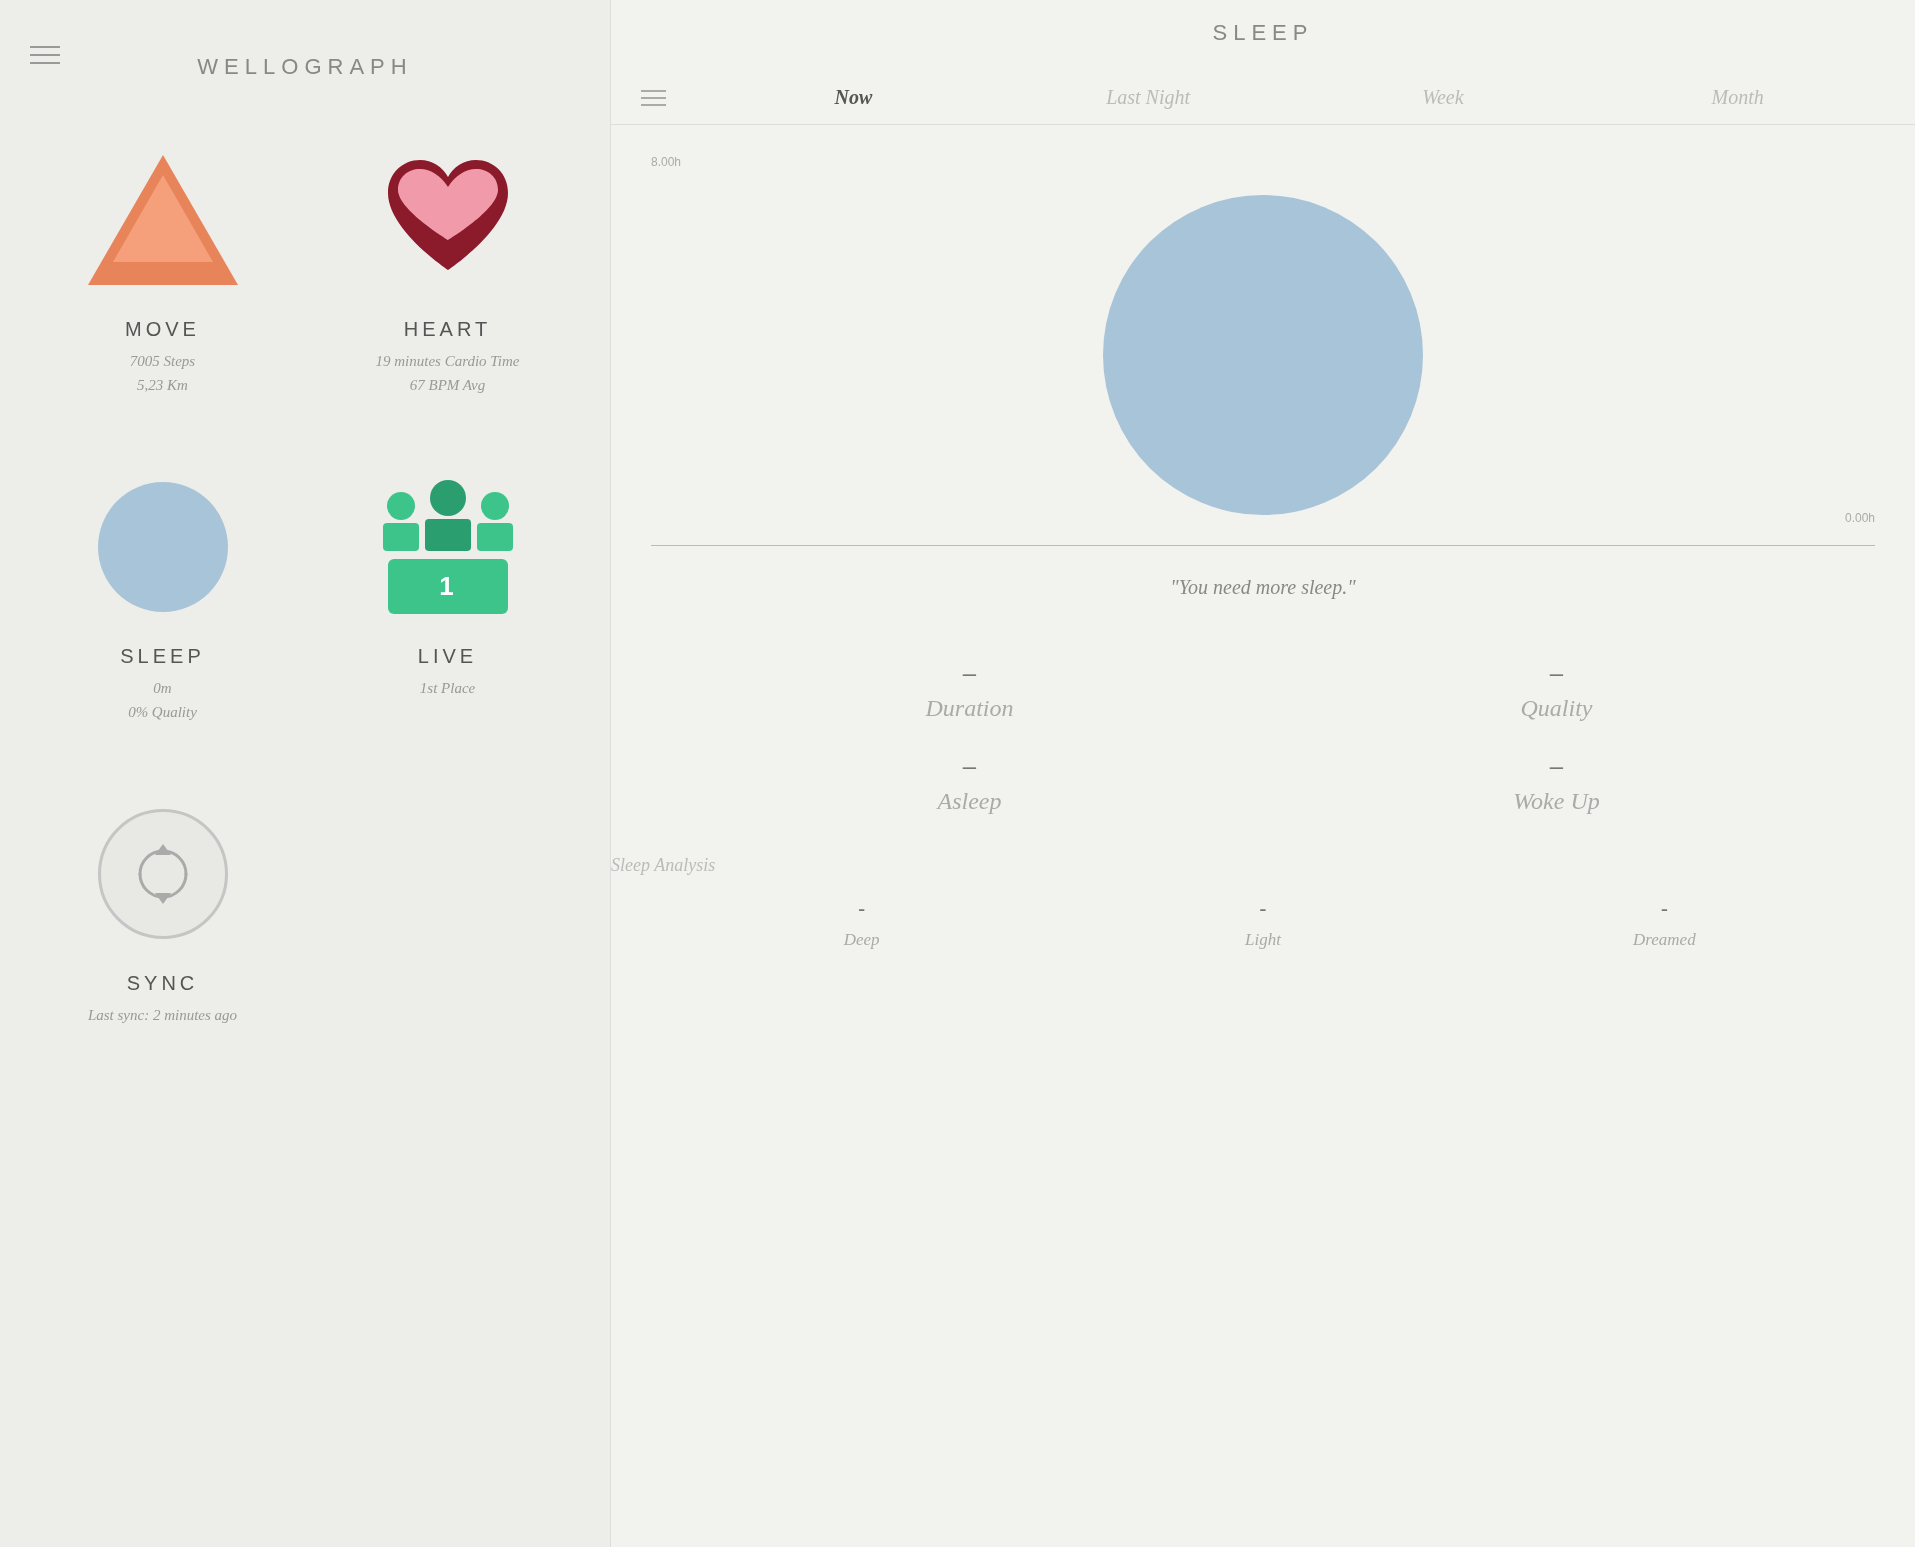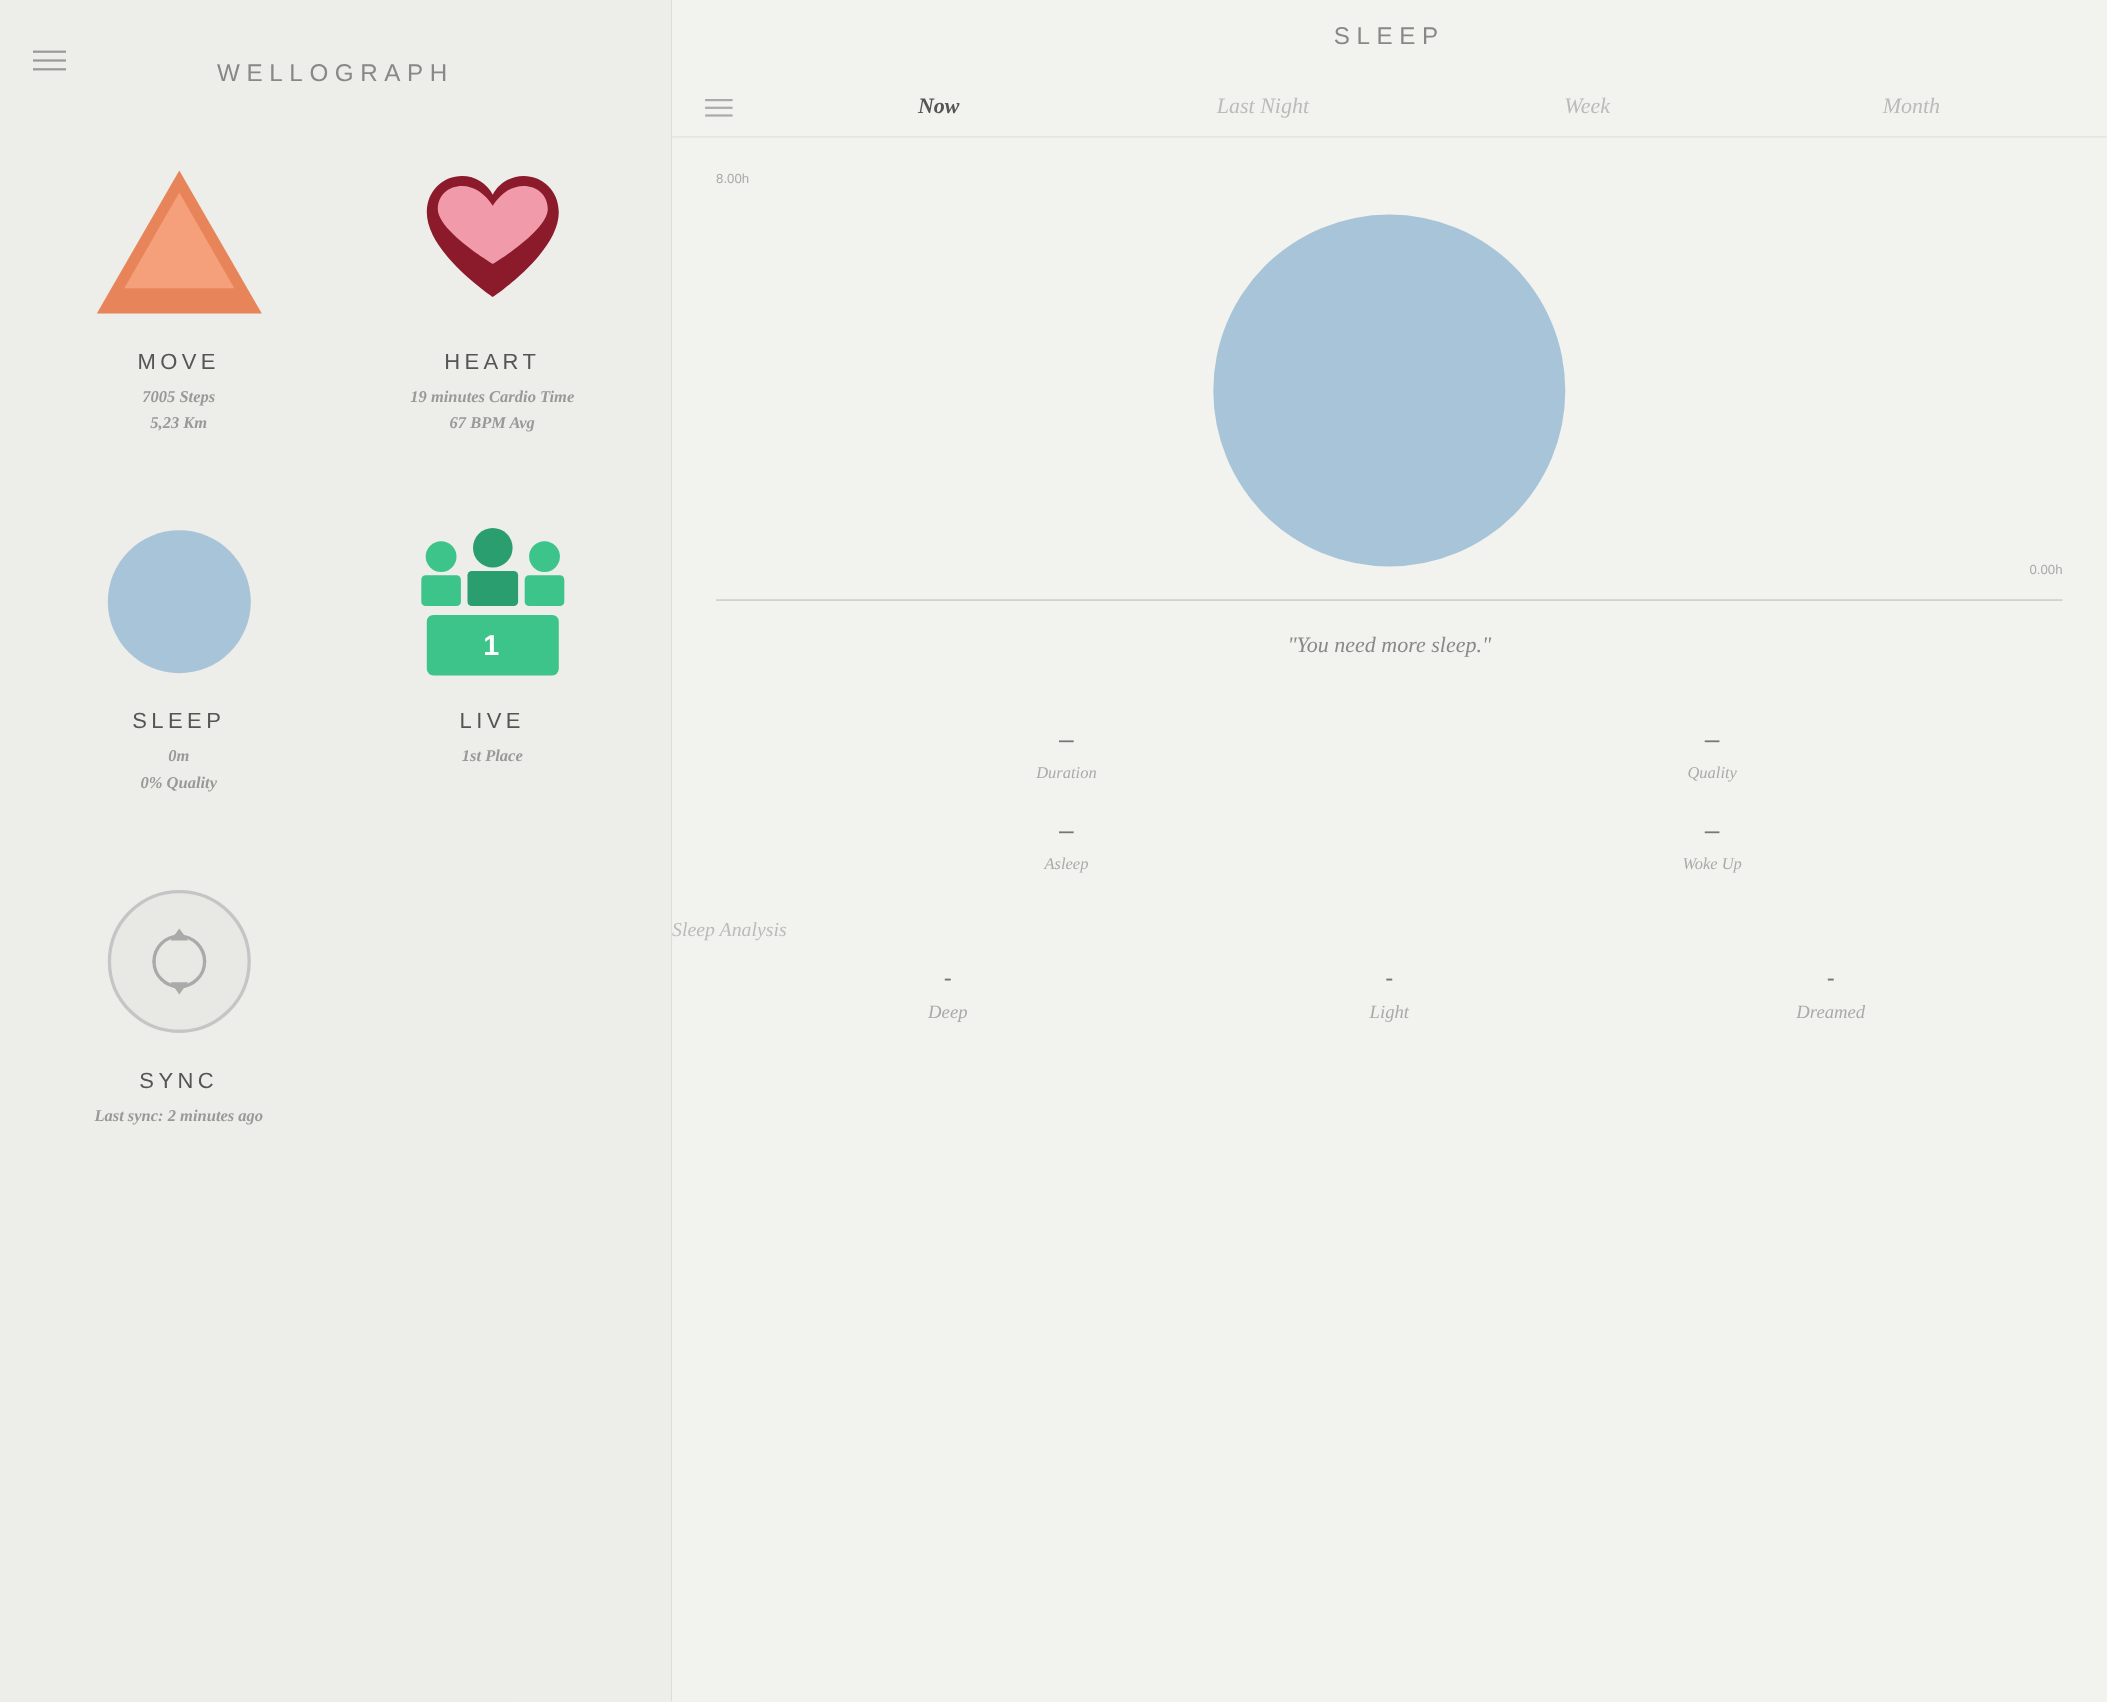--- a/index.html
+++ b/index.html
@@ -92,21 +92,20 @@
       margin-bottom: 8px;
     }
 
     .item-sub {
       font-family: Georgia, serif;
       font-style: italic;
       font-size: 15px;
       color: #999;
       text-align: center;
       line-height: 1.6;
-      font-weight: bold;
     }
 
     
     .triangle {
       width: 0;
       height: 0;
       border-left: 75px solid transparent;
       border-right: 75px solid transparent;
       border-bottom: 130px solid #e8845a;
       position: relative;
@@ -327,21 +326,21 @@
     .stat-value {
       font-family: 'Helvetica Neue', Arial, sans-serif;
       font-size: 24px;
       color: #777;
       font-weight: 300;
     }
 
     .stat-label {
       font-family: Georgia, serif;
       font-style: italic;
-      font-size: 15px;
+      font-size: 24px;
       color: #aaa;
     }
 
     .sleep-analysis-label {
       font-family: Georgia, serif;
       font-style: italic;
       font-size: 18px;
       color: #bbb;
       padding: 20px 0 10px;
     }

